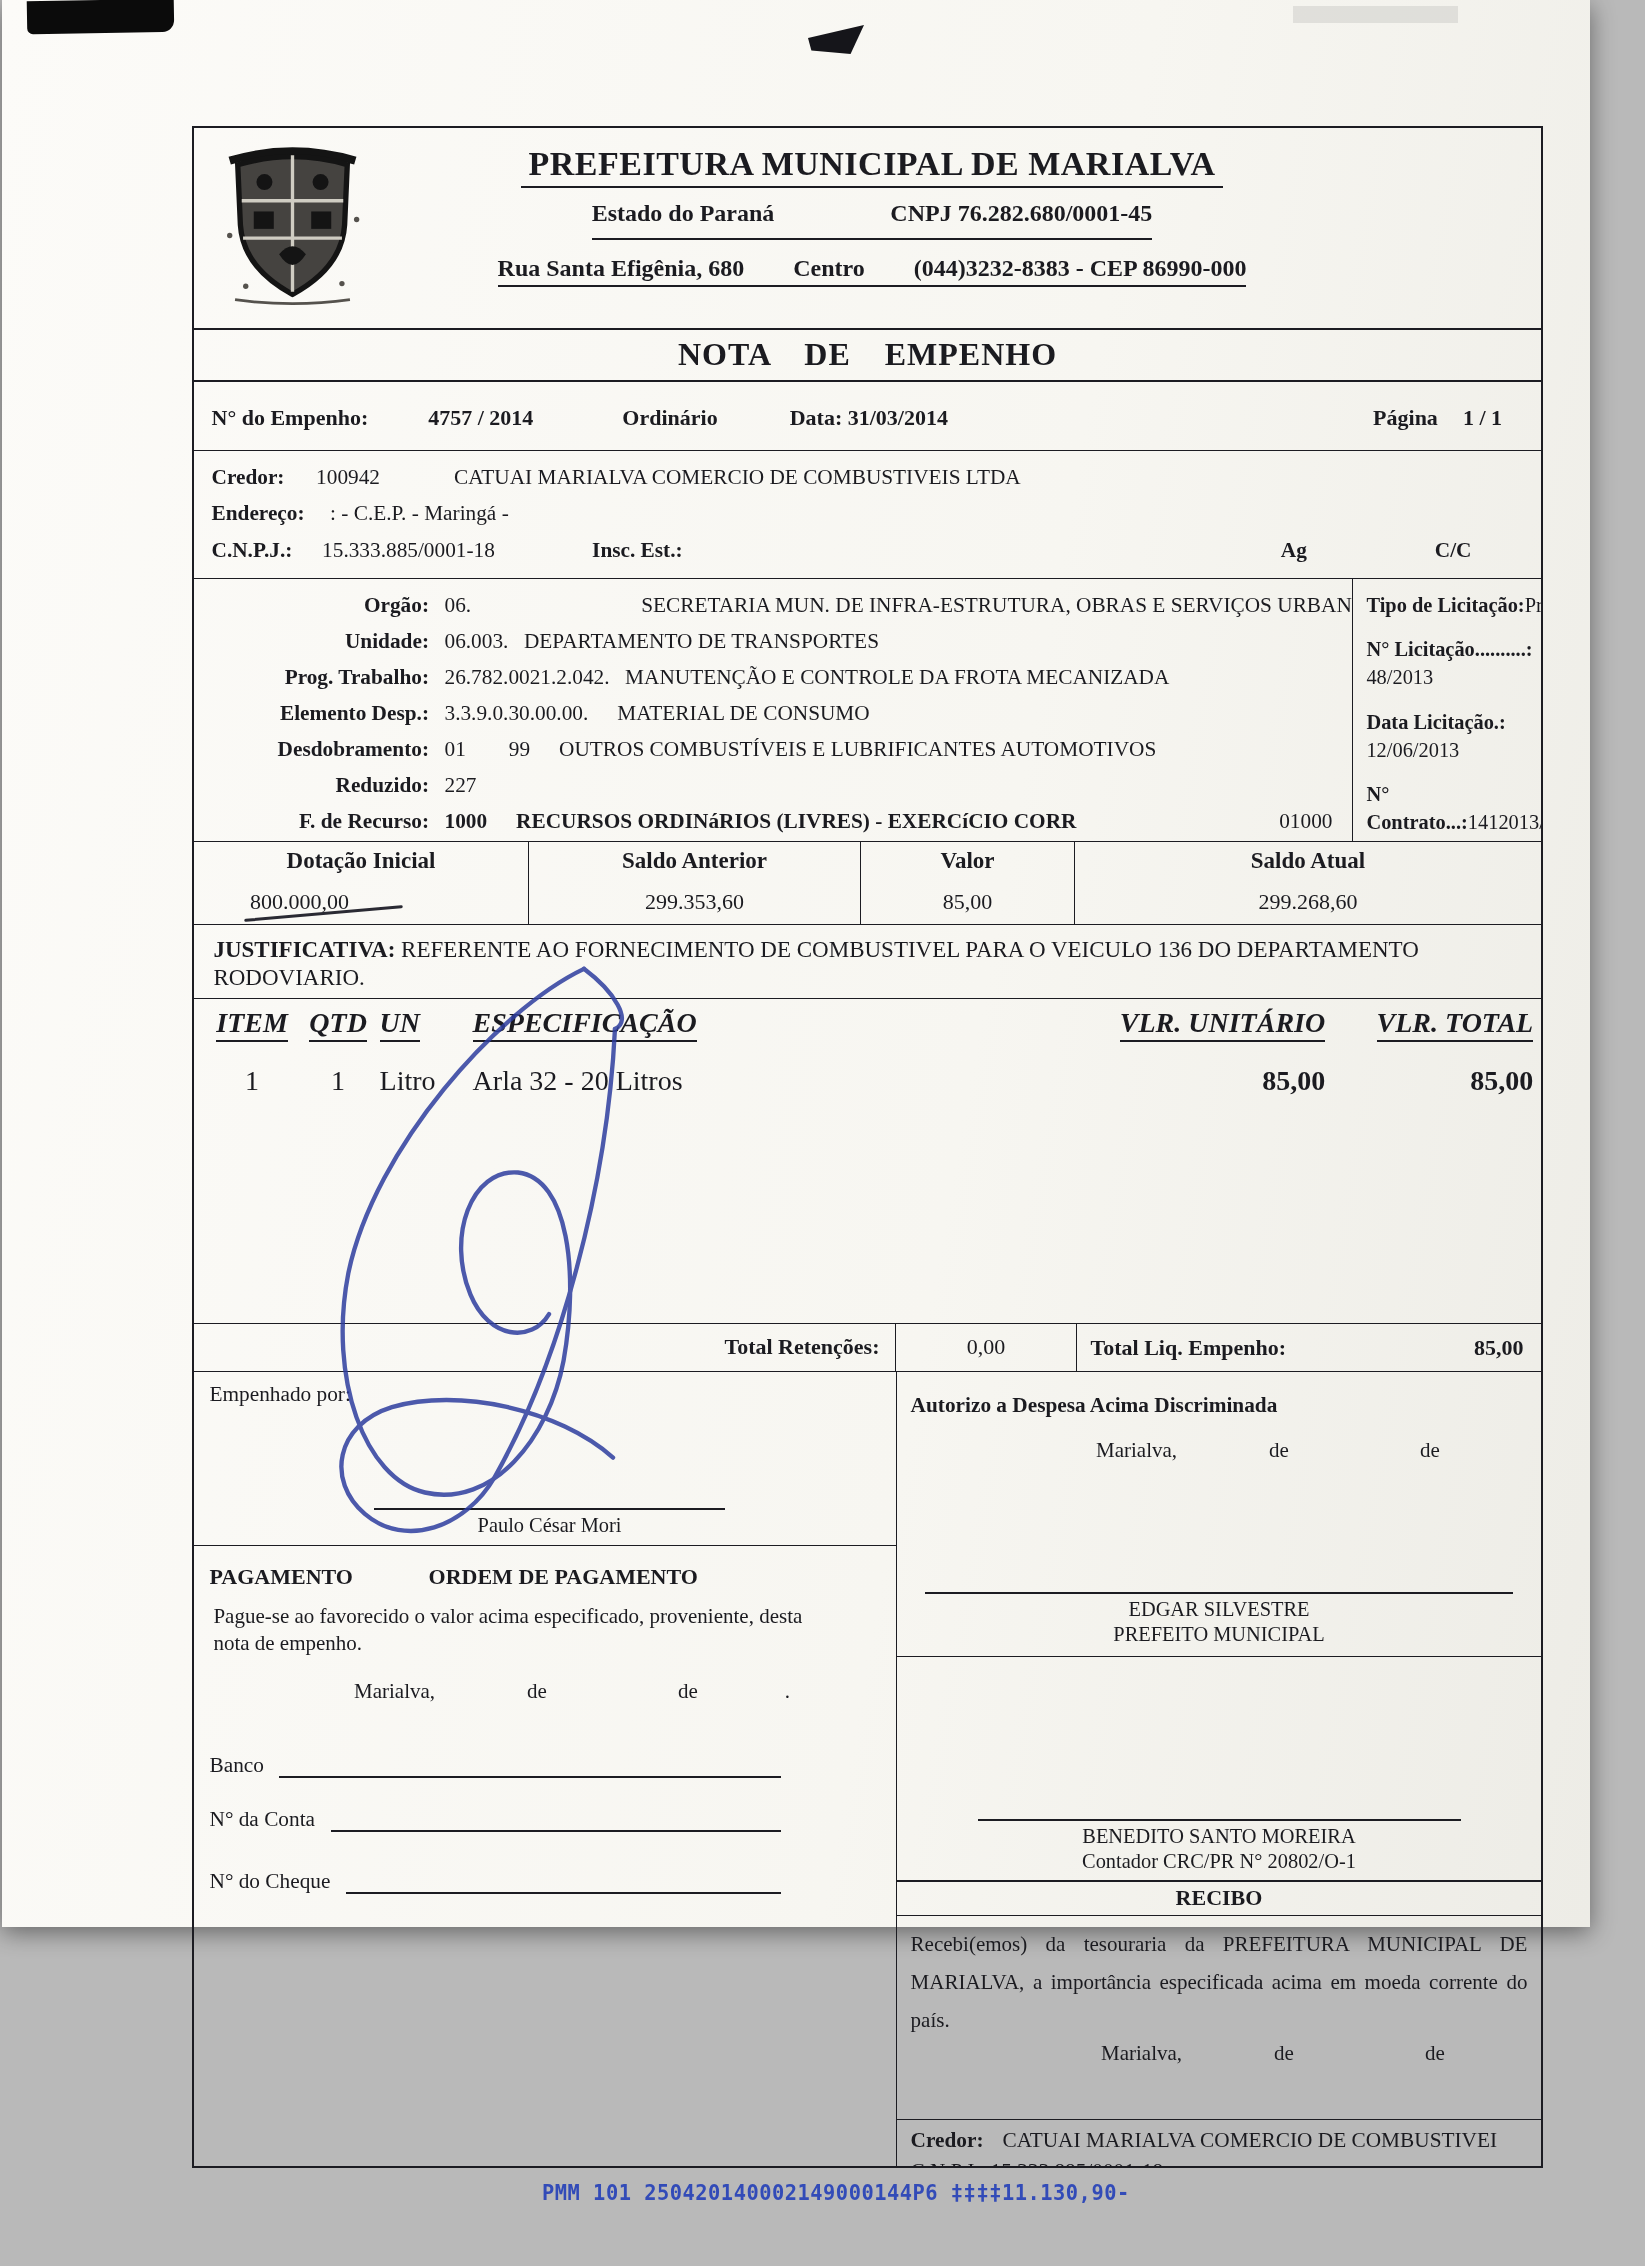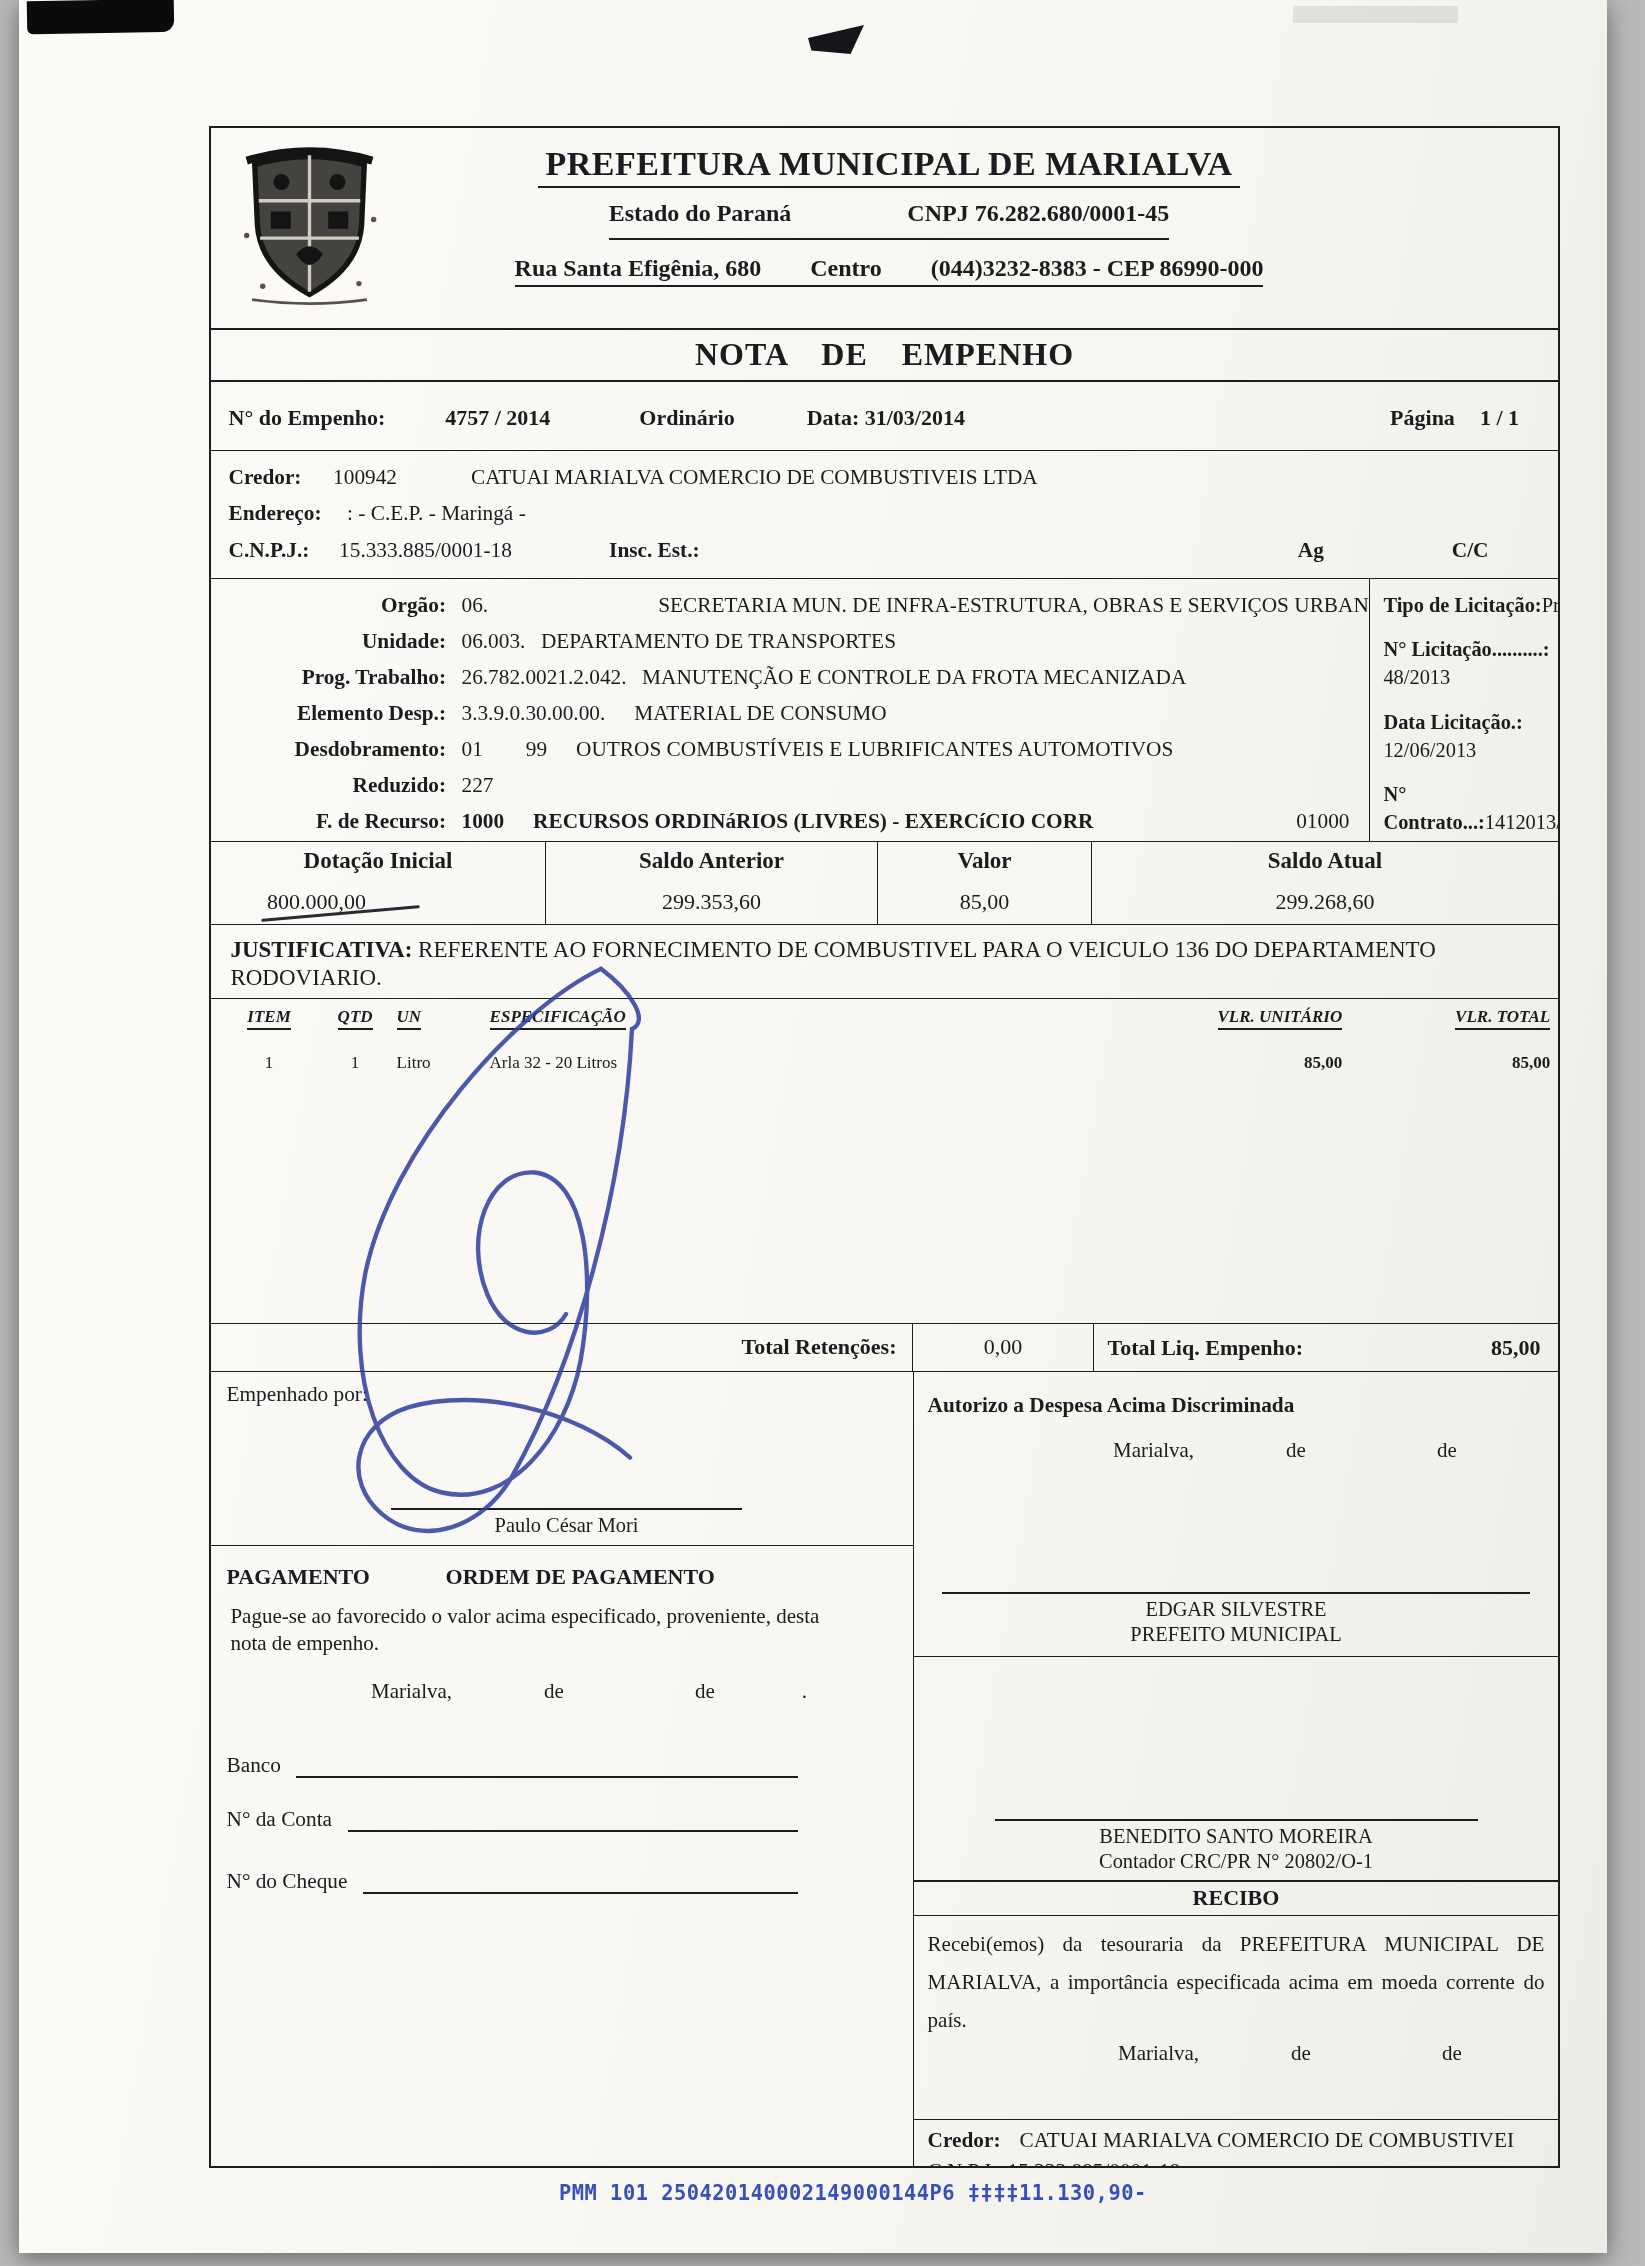--- a/index.html
+++ b/index.html
@@ -5,21 +5,21 @@
   * { margin:0; padding:0; box-sizing:border-box; }
   html,body { width:1646px; height:2267px; }
   body {
     position:relative;
     background:#b9b9b9;
     font-family:"Liberation Serif", serif;
     color:#1b1b20;
     overflow:hidden;
   }
   .paper {
-    position:absolute; left:19px; top:0; width:1588px; height:2253px;
+    position:absolute; left:2px; top:0; width:1588px; height:1927px;
     background:linear-gradient(100deg,#fcfbf8 0%,#f7f6f1 60%,#edece6 100%);
     box-shadow:0 5.8px 23px rgba(0,0,0,.45);
   }
   
   .artifact-topbar { position:absolute; left:27px; top:0; width:147px; height:33px; background:#0b0b0b; border-radius:0 0 11.6px 5.8px; transform:rotate(-1deg); }
   .artifact-flag { position:absolute; left:808px; top:25px; width:56px; height:29px; background:#15151a; clip-path:polygon(0 45%, 100% 0, 76% 100%, 6% 88%); }
   .artifact-smudge { position:absolute; left:1293px; top:5.8px; width:165px; height:17.5px; background:rgba(120,120,120,.16); }
 
   .doc { position:absolute; left:190px; top:126px; width:1351px; }
   .b { font-weight:bold; }
@@ -85,21 +85,21 @@
   .am-h { font-size:23px; font-weight:bold; height:41px;font-family:Liberation Serif, serif; }
   .am-v { font-size:22px; }
   .am-v1 { text-align:left; padding-left:56px; position:relative; }
   .pen-strike { position:absolute; left:50px; top:23px; width:159px; height:2.9px; background:#2a2a33; transform:rotate(-5deg); border-radius:1.9px; }
 
   
   .sec-just { height:74px; padding:10.7px 19.4px 0; font-size:23px; line-height:28px; }
 
   
   .sec-items { height:324px; position:relative; padding:7.8px 7.8px 0 13.6px; }
-  .it-grid { display:grid; grid-template-columns:89px 83px 93px 1fr 233px 208px; font-size:17px; align-items:end; }
+  .it-grid { display:grid; grid-template-columns:89px 83px 93px 1fr 233px 208px; font-size:28px; align-items:end; }
   .it-h span { display:inline-block; border-bottom:2.4px solid #1c1c22; font-style:italic; font-weight:bold; padding-bottom:1px; }
   .it-c { text-align:center; }
   .it-r { text-align:right; }
   .it-row { margin-top:23px; font-weight:normal; }
   .it-row .val { font-weight:bold; }
 
   
   .sec-totals { height:49px; border-top:1.9px solid #1c1c22; border-bottom:1.9px solid #1c1c22; display:flex; align-items:center; font-size:22px; }
   .tot-c1 { width:702px; text-align:right; font-weight:bold; padding-right:15.5px; border-right:1.9px solid #1c1c22; height:100%; line-height:45px; }
   .tot-c2 { width:181px; text-align:center; border-right:1.9px solid #1c1c22; height:100%; line-height:45px; }

